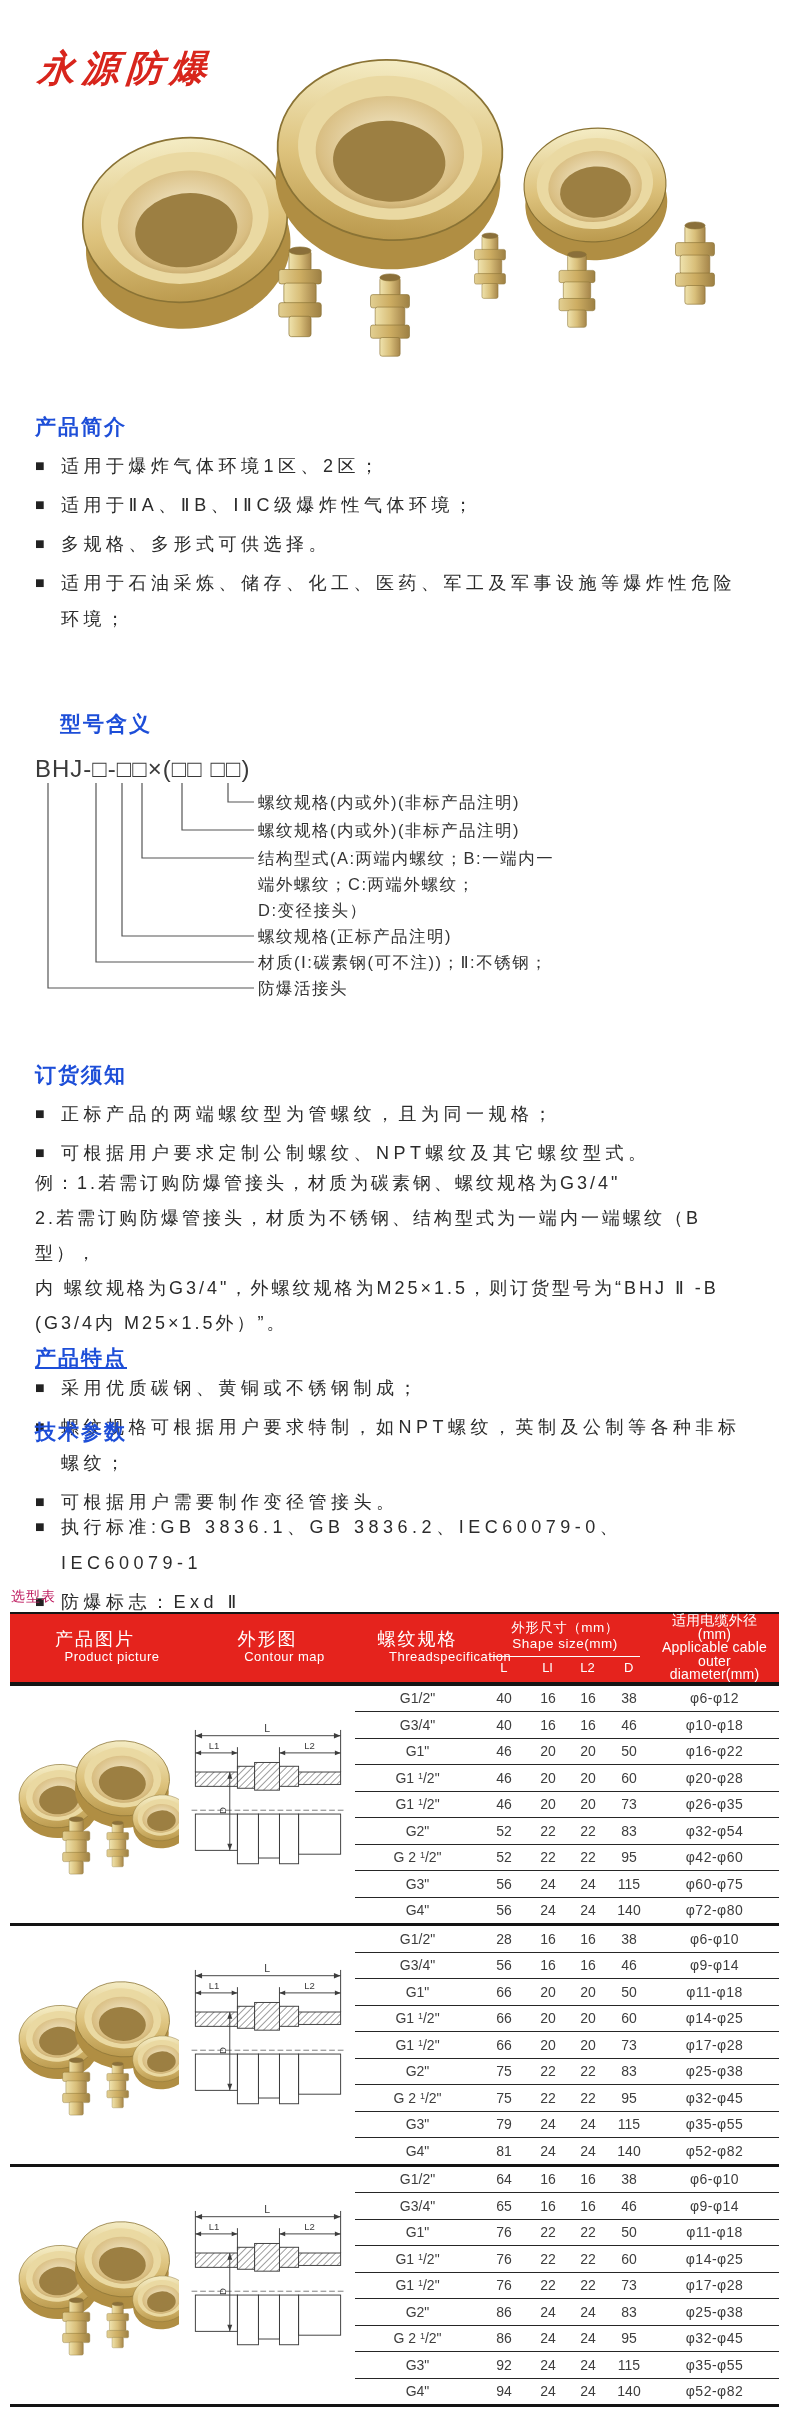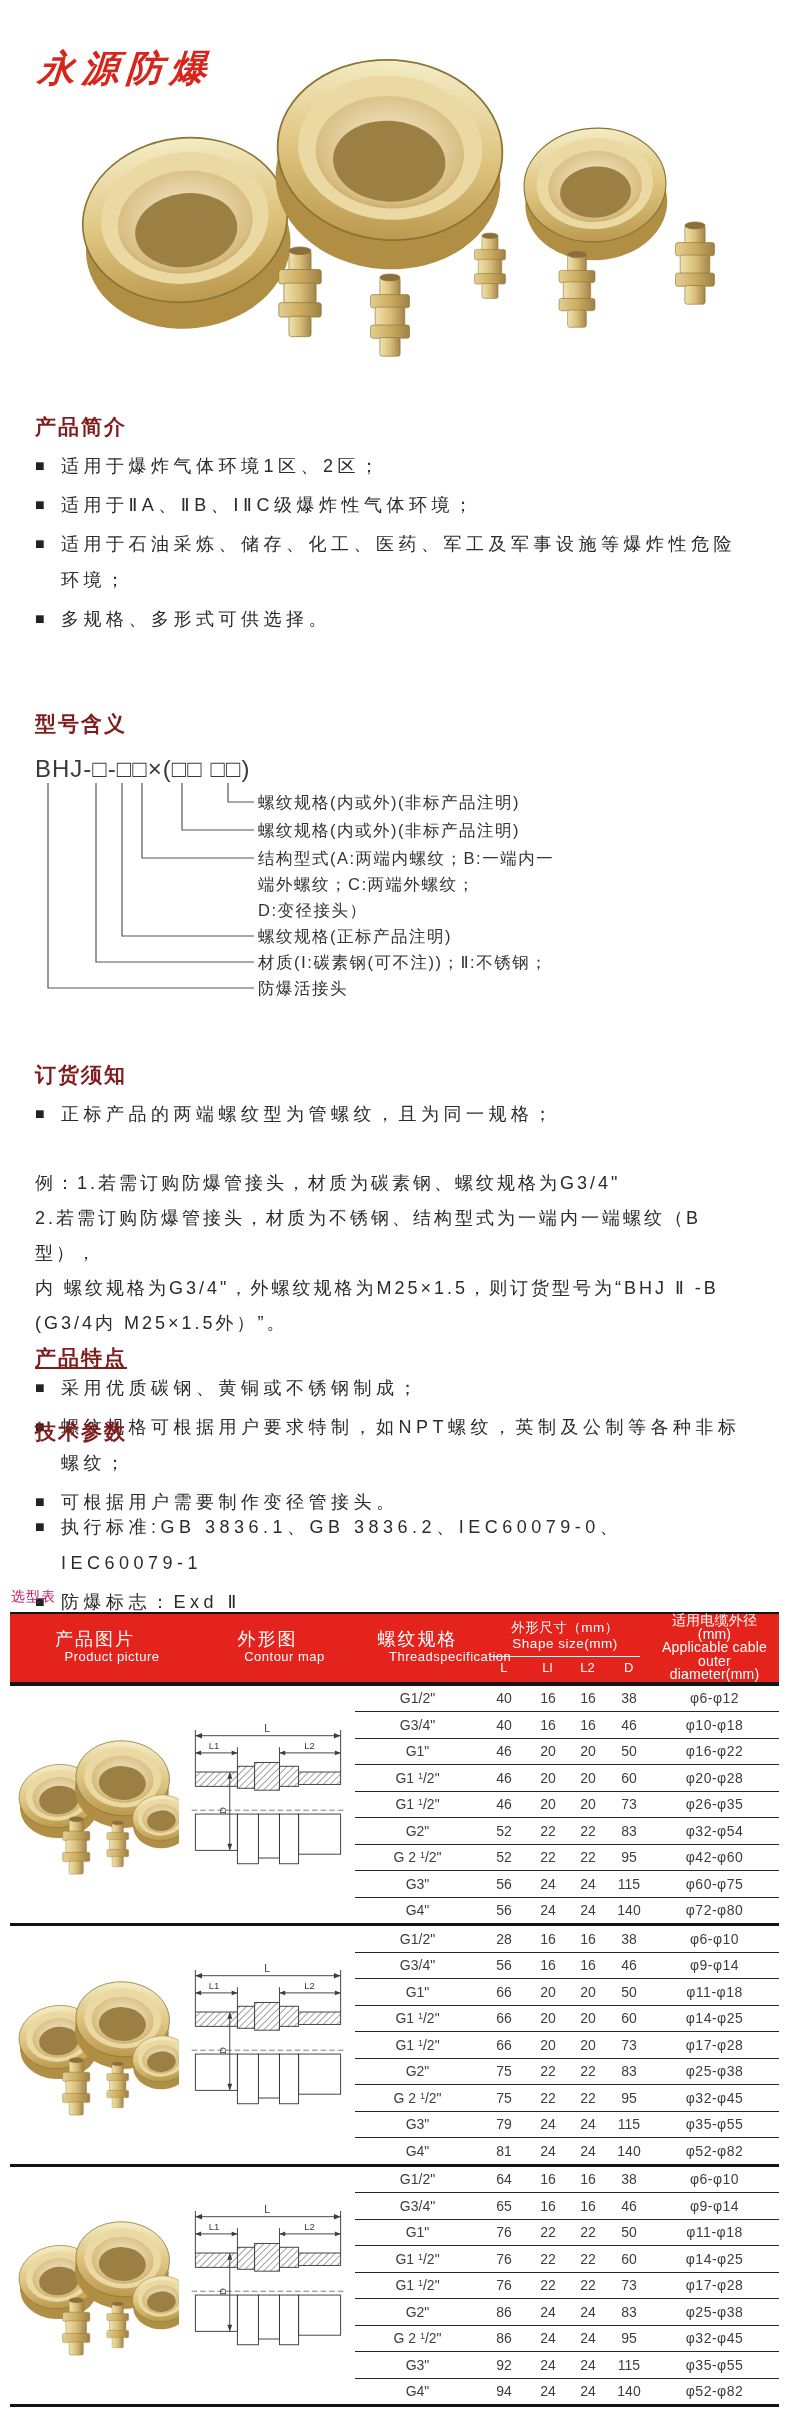--- a/index.html
+++ b/index.html
@@ -4,21 +4,21 @@
 <style>
   html,body{margin:0;padding:0;background:#fff;}
   .page{position:relative;width:790px;height:2423px;background:#fff;overflow:hidden;
         font-family:"Liberation Sans","DejaVu Sans",sans-serif;color:#2e2e2e;}
   
   .hero{position:absolute;left:0;top:0;width:790px;height:400px;}
   .hero svg{position:absolute;left:0;top:0;}
   .logo{position:absolute;left:38px;top:44px;font-size:37px;font-weight:bold;
         color:#d8251c;letter-spacing:7px;transform:skewX(-4deg);font-style:italic;}
   
-  .sec-title{position:absolute;left:35px;font-size:21px;font-weight:bold;color:#7f1d1d;letter-spacing:2px;}
+  .sec-title{position:absolute;left:35px;font-size:21px;font-weight:bold;color:#1d4ed8;letter-spacing:2px;}
   .blist{position:absolute;left:35px;margin:0;padding:0;width:712px;list-style:none;}
   .blist li{position:relative;padding-left:26px;font-size:18px;line-height:36px;
             letter-spacing:4.5px;color:#2b2b2b;margin-bottom:3px;}
   .blist li:before{content:"■";position:absolute;left:0;top:0;font-size:16px;color:#222;}
   .exlines{position:absolute;left:35px;width:715px;}
   .exlines div{font-size:18px;line-height:35px;letter-spacing:3px;color:#2b2b2b;}
   
   .model-svg{position:absolute;left:0;top:740px;}
   .mcode{font-size:24px;fill:#3a3a3a;letter-spacing:1px;}
   .mline{stroke:#555;stroke-width:1.2;fill:none;}
@@ -153,25 +153,25 @@
       <use href="#union" transform="translate(577,292) scale(0.72)"></use>
       <use href="#union" transform="translate(695,266) scale(0.78)"></use>
     </svg>
     <div class="logo">永源防爆</div>
   </div>
 
   <div class="sec-title" style="top:413px;">产品简介</div>
   <ul class="blist" style="top:448px;">
     <li>适用于爆炸气体环境1区、2区；</li>
     <li>适用于ⅡA、ⅡB、ⅠⅡC级爆炸性气体环境；</li>
+    <li>多规格、多形式可供选择。</li>
     <li>适用于石油采炼、储存、化工、医药、军工及军事设施等爆炸性危险环境；</li>
-    <li>多规格、多形式可供选择。</li>
   </ul>
 
-  <div class="sec-title" style="top:710px;">型号含义</div>
+  <div class="sec-title" style="top:710px;margin-left:25px;">型号含义</div>
   <svg class="model-svg" width="790" height="272" viewBox="0 0 790 272">
     <text class="mcode" x="35" y="37">BHJ-□-□□×(□□ □□)</text>
     <path class="mline" d="M228,43 V62 H254"></path>
     <path class="mline" d="M182,43 V90 H254"></path>
     <path class="mline" d="M142,43 V118 H254"></path>
     <path class="mline" d="M122,43 V196 H254"></path>
     <path class="mline" d="M96,43 V222 H254"></path>
     <path class="mline" d="M48,43 V248 H254"></path>
     <text class="mlabel" x="258" y="68">螺纹规格(内或外)(非标产品注明)</text>
     <text class="mlabel" x="258" y="96">螺纹规格(内或外)(非标产品注明)</text>
@@ -179,20 +179,21 @@
     <text class="mlabel" x="258" y="150">端外螺纹；C:两端外螺纹；</text>
     <text class="mlabel" x="258" y="176">D:变径接头）</text>
     <text class="mlabel" x="258" y="202">螺纹规格(正标产品注明)</text>
     <text class="mlabel" x="258" y="228">材质(Ⅰ:碳素钢(可不注))；Ⅱ:不锈钢；</text>
     <text class="mlabel" x="258" y="254">防爆活接头</text>
   </svg>
 
   <div class="sec-title" style="top:1061px;">订货须知</div>
   <ul class="blist" style="top:1096px;">
     <li>正标产品的两端螺纹型为管螺纹，且为同一规格；</li>
+    <li>可根据用户要求定制公制螺纹、NPT螺纹及其它螺纹型式。</li>
   </ul>
   <div class="exlines" style="top:1166px;">
     <div>例：1.若需订购防爆管接头，材质为碳素钢、螺纹规格为G3/4"</div>
     <div>2.若需订购防爆管接头，材质为不锈钢、结构型式为一端内一端螺纹（B型），</div>
     <div>内 螺纹规格为G3/4"，外螺纹规格为M25×1.5，则订货型号为“BHJ Ⅱ -B</div>
     <div>(G3/4内 M25×1.5外）”。</div>
   </div>
 
   <div class="sec-title" style="top:1344px;text-decoration:underline;">产品特点</div>
   <ul class="blist" style="top:1370px;">

